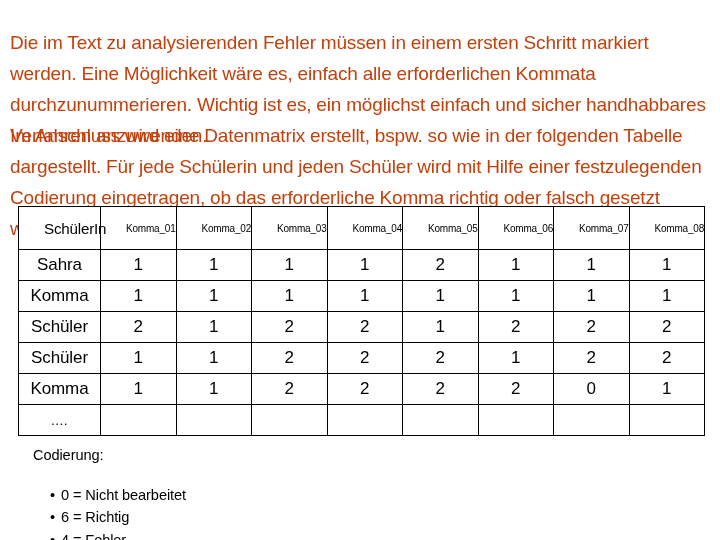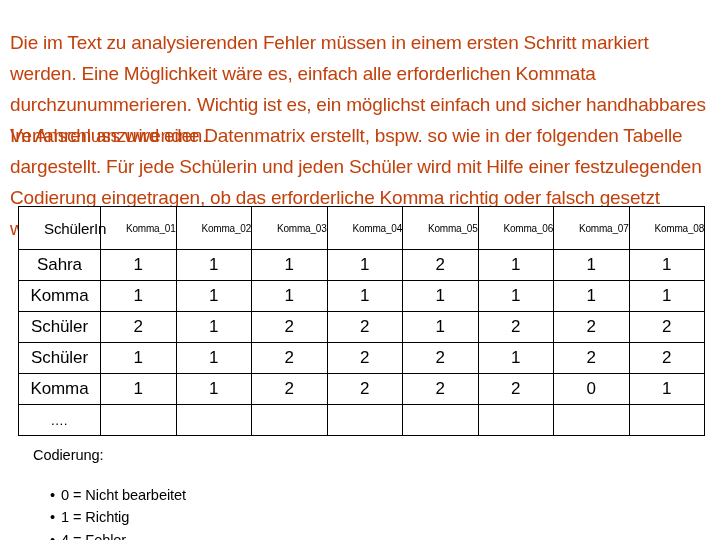--- a/index.html
+++ b/index.html
@@ -235,18 +235,18 @@
           <td class="cell-val"></td>
         </tr>
       </tbody>
     </table>
   </div>
 
   <div class="legend">
     <span class="legend-title">Codierung:</span>
     <ul class="legend-list">
       <li><span class="legend-bullet">•</span><span>0 = Nicht bearbeitet</span></li>
-      <li><span class="legend-bullet">•</span><span>1 = Richtig</span></li>
+      <li><span class="legend-bullet">•</span><span>6 = Richtig</span></li>
       <li><span class="legend-bullet">•</span><span>4 = Fehler</span></li>
     </ul>
   </div>
 
 </div>
 
 </body></html>

